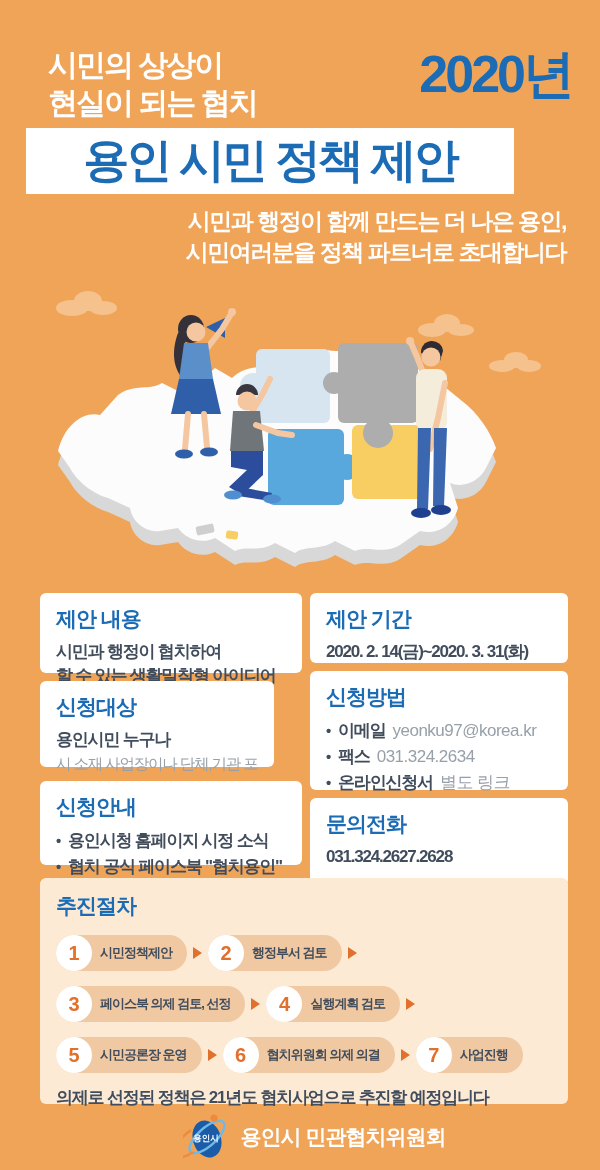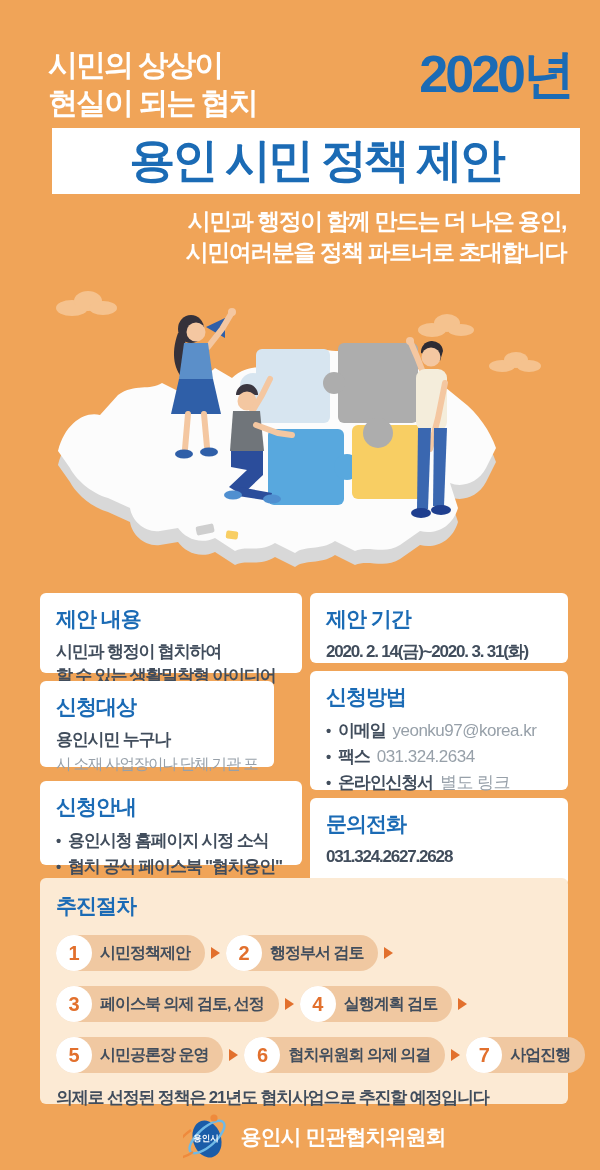--- a/index.html
+++ b/index.html
@@ -6,21 +6,21 @@
   .poster{
     position:relative;width:600px;height:1170px;margin:0 auto;
     background:#F0A458;overflow:hidden;
     font-family:"Liberation Sans","DejaVu Sans",sans-serif;
   }
   
   .slogan{position:absolute;left:48px;top:46px;color:#FFFFFF;font-weight:800;
     font-size:30px;line-height:38px;letter-spacing:-2px;}
   .year{position:absolute;top:28px;right:28px;color:#1B6BB5;font-weight:800;
     font-size:52px;letter-spacing:-3px;margin-top:12px;}
-  .banner{position:absolute;left:52px;top:128px;width:528px;height:66px;background:#FFFFFF;
+  .banner{position:absolute;left:26px;top:128px;width:488px;height:66px;background:#FFFFFF;
     display:flex;align-items:center;justify-content:center;}
   .banner-title{color:#1B6BB5;font-size:46px;font-weight:800;letter-spacing:-3px;white-space:nowrap;}
   .subtitle{position:absolute;right:34px;top:206px;text-align:right;color:#FFFFFF;
     font-weight:800;font-size:23px;line-height:31px;letter-spacing:-1.5px;}
   
   .illu{position:absolute;left:0;top:283px;width:600px;height:315px;}
   
   .card{position:absolute;background:#FFFFFF;border-radius:6px;box-sizing:border-box;
     padding:12px 16px;}
   .card-title{color:#1B6BB5;font-size:21px;font-weight:800;letter-spacing:-1px;margin-bottom:7px;}
@@ -39,21 +39,21 @@
   
   .process{position:absolute;left:40px;top:878px;width:528px;height:226px;background:#FCEAD4;
     border-radius:6px;box-sizing:border-box;padding:14px 16px;}
   .process .card-title{margin-bottom:2px;}
   .step-row{display:flex;align-items:center;margin-top:15px;}
   .pill{display:inline-flex;align-items:center;background:#F0C8A1;border-radius:19px;
     height:36px;padding-right:15px;flex:0 0 auto;}
   .pill-num{width:36px;height:36px;border-radius:50%;background:#FFFFFF;color:#E2702D;
     font-weight:800;font-size:20px;display:flex;align-items:center;justify-content:center;
     margin-right:8px;flex:0 0 auto;}
-  .pill-label{color:#414D5C;font-size:16px;font-weight:700;letter-spacing:-1px;white-space:nowrap;}
+  .pill-label{color:#414D5C;font-size:13px;font-weight:700;letter-spacing:-1px;white-space:nowrap;}
   .arrow{width:0;height:0;border-left:9px solid #E2702D;border-top:6px solid transparent;
     border-bottom:6px solid transparent;margin:0 6px;flex:0 0 auto;}
   .process-note{margin-top:13px;color:#414D5C;font-size:17px;font-weight:600;letter-spacing:-1.2px;}
   
   .footer{position:absolute;left:0;top:1110px;width:600px;display:flex;align-items:center;
     justify-content:center;transform:translateX(14px);}
   .footer-org{color:#FFFFFF;font-size:21px;font-weight:800;letter-spacing:-1px;margin-left:10px;}
 </style>
 </head>
 <body>

